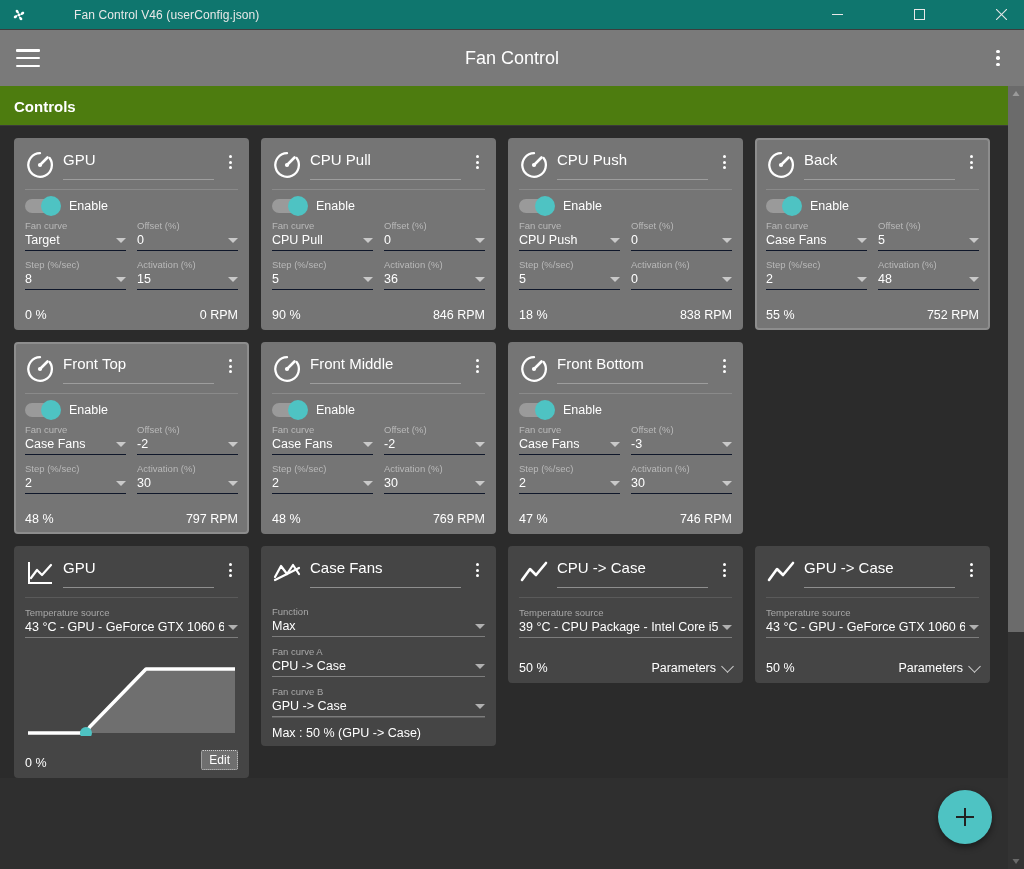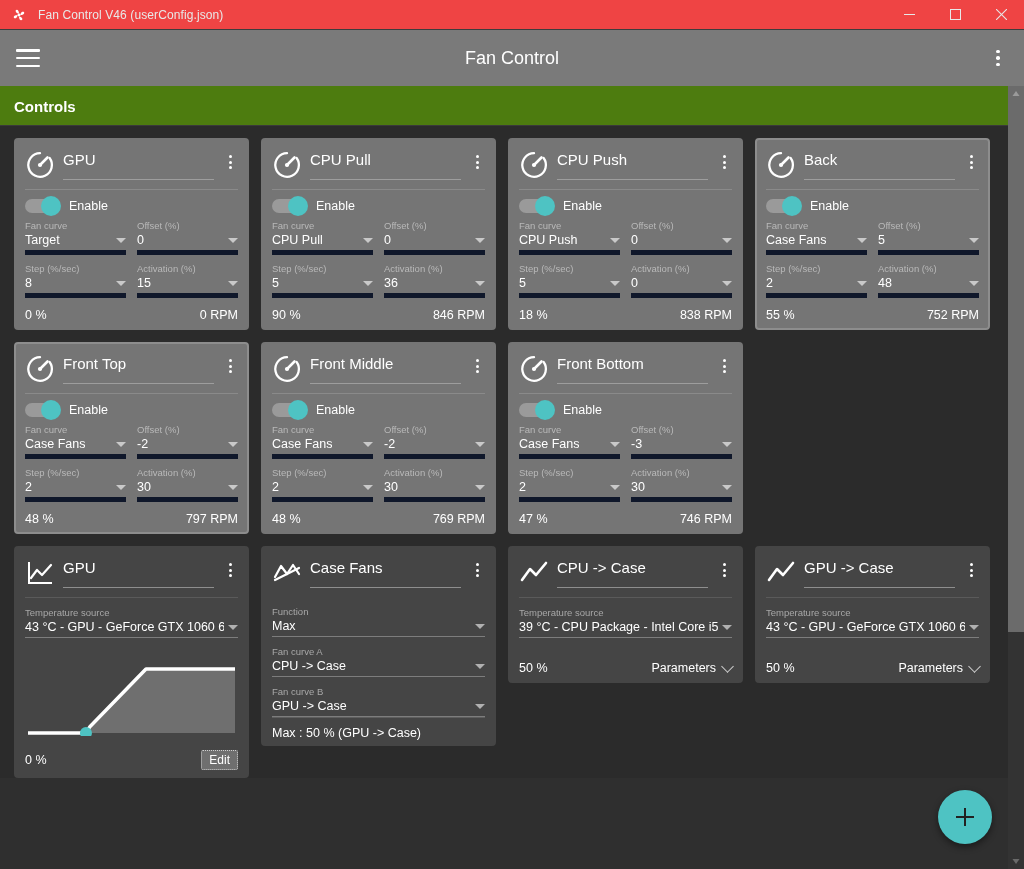--- a/index.html
+++ b/index.html
@@ -6,23 +6,24 @@
   html, body {
     width: 1024px; height: 869px;
     background: #2b2b2b;
     font-family: "Liberation Sans", sans-serif;
     overflow: hidden;
   }
 
   
   .titlebar {
     height: 30px; width: 100%;
-    background: #ef4444;
+    background: #0f766e;
     display: flex; align-items: center;
     border-bottom: 1px solid #3d3d3d;
+    gap: 36px;
   }
   .titlebar-icon {
     width: 26px; height: 30px;
     display: flex; align-items: center; justify-content: center;
     margin-left: 6px;
   }
   .titlebar-title {
     color: #e8e8e8; font-size: 12px; margin-left: 6px;
     white-space: nowrap; letter-spacing: .1px;
   }
@@ -122,21 +123,21 @@
 
   .field-grid {
     display: grid; grid-template-columns: 1fr 1fr;
     column-gap: 11px; row-gap: 0px;
     margin-top: 7px;
   }
   .field { display: flex; flex-direction: column; }
   .field-label { color: #b9b9b9; font-size: 9.5px; margin-bottom: 1px; }
   .field-ctl {
     display: flex; align-items: center; justify-content: space-between;
-    border-bottom: 5px solid #0f172a;
+    border-bottom: 1px solid #0f172a;
     padding: 1px 0 3px 0;
   }
   .field-val { color: #ffffff; font-size: 12.5px; white-space: nowrap; overflow: hidden; }
   .caret {
     width: 0; height: 0; flex: 0 0 auto;
     border-left: 5px solid transparent; border-right: 5px solid transparent;
     border-top: 5px solid #c9c9c9; margin-left: 4px;
   }
   .field.second-row { margin-top: 8px; }
 
@@ -168,21 +169,21 @@
   .curve-icon { width: 30px; height: 30px; flex: 0 0 30px; margin-top: 2px; }
 
   .curve-fields { margin-top: 9px; }
   .curve-fields .field { margin-bottom: 9px; }
   .curve-fields .field:last-child { margin-bottom: 0; }
 
   .graph { margin-top: 10px; height: 88px; width: 100%; }
 
   .curve-foot {
     margin-top: auto;
-    display: flex; align-items: center; justify-content: space-between;
+    display: flex; align-items: flex-end; justify-content: space-between;
     color: #ffffff; font-size: 12.5px;
     padding-top: 6px;
   }
   .edit-btn {
     background: #6f6f6f; color: #ffffff;
     font-size: 12px; padding: 2px 7px;
     border: 1px dotted #cfcfcf; border-radius: 2px;
   }
   .mix-result { color: #ffffff; font-size: 12.5px; padding-top: 8px; border-top: 1px solid #5e5e5e; margin-top: auto; }
   .params-btn { display: flex; align-items: center; gap: 7px; color: #ffffff; font-size: 12.5px; }

